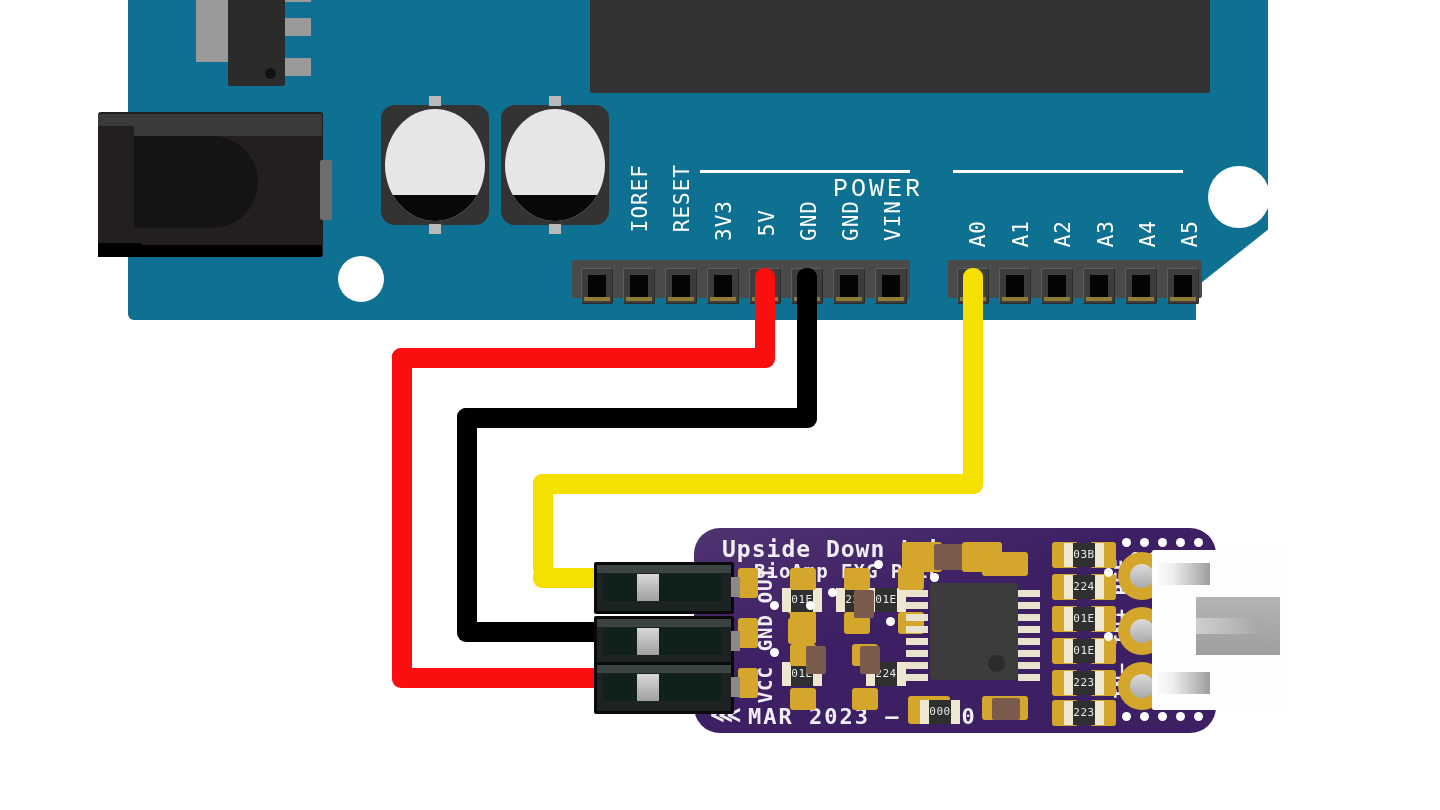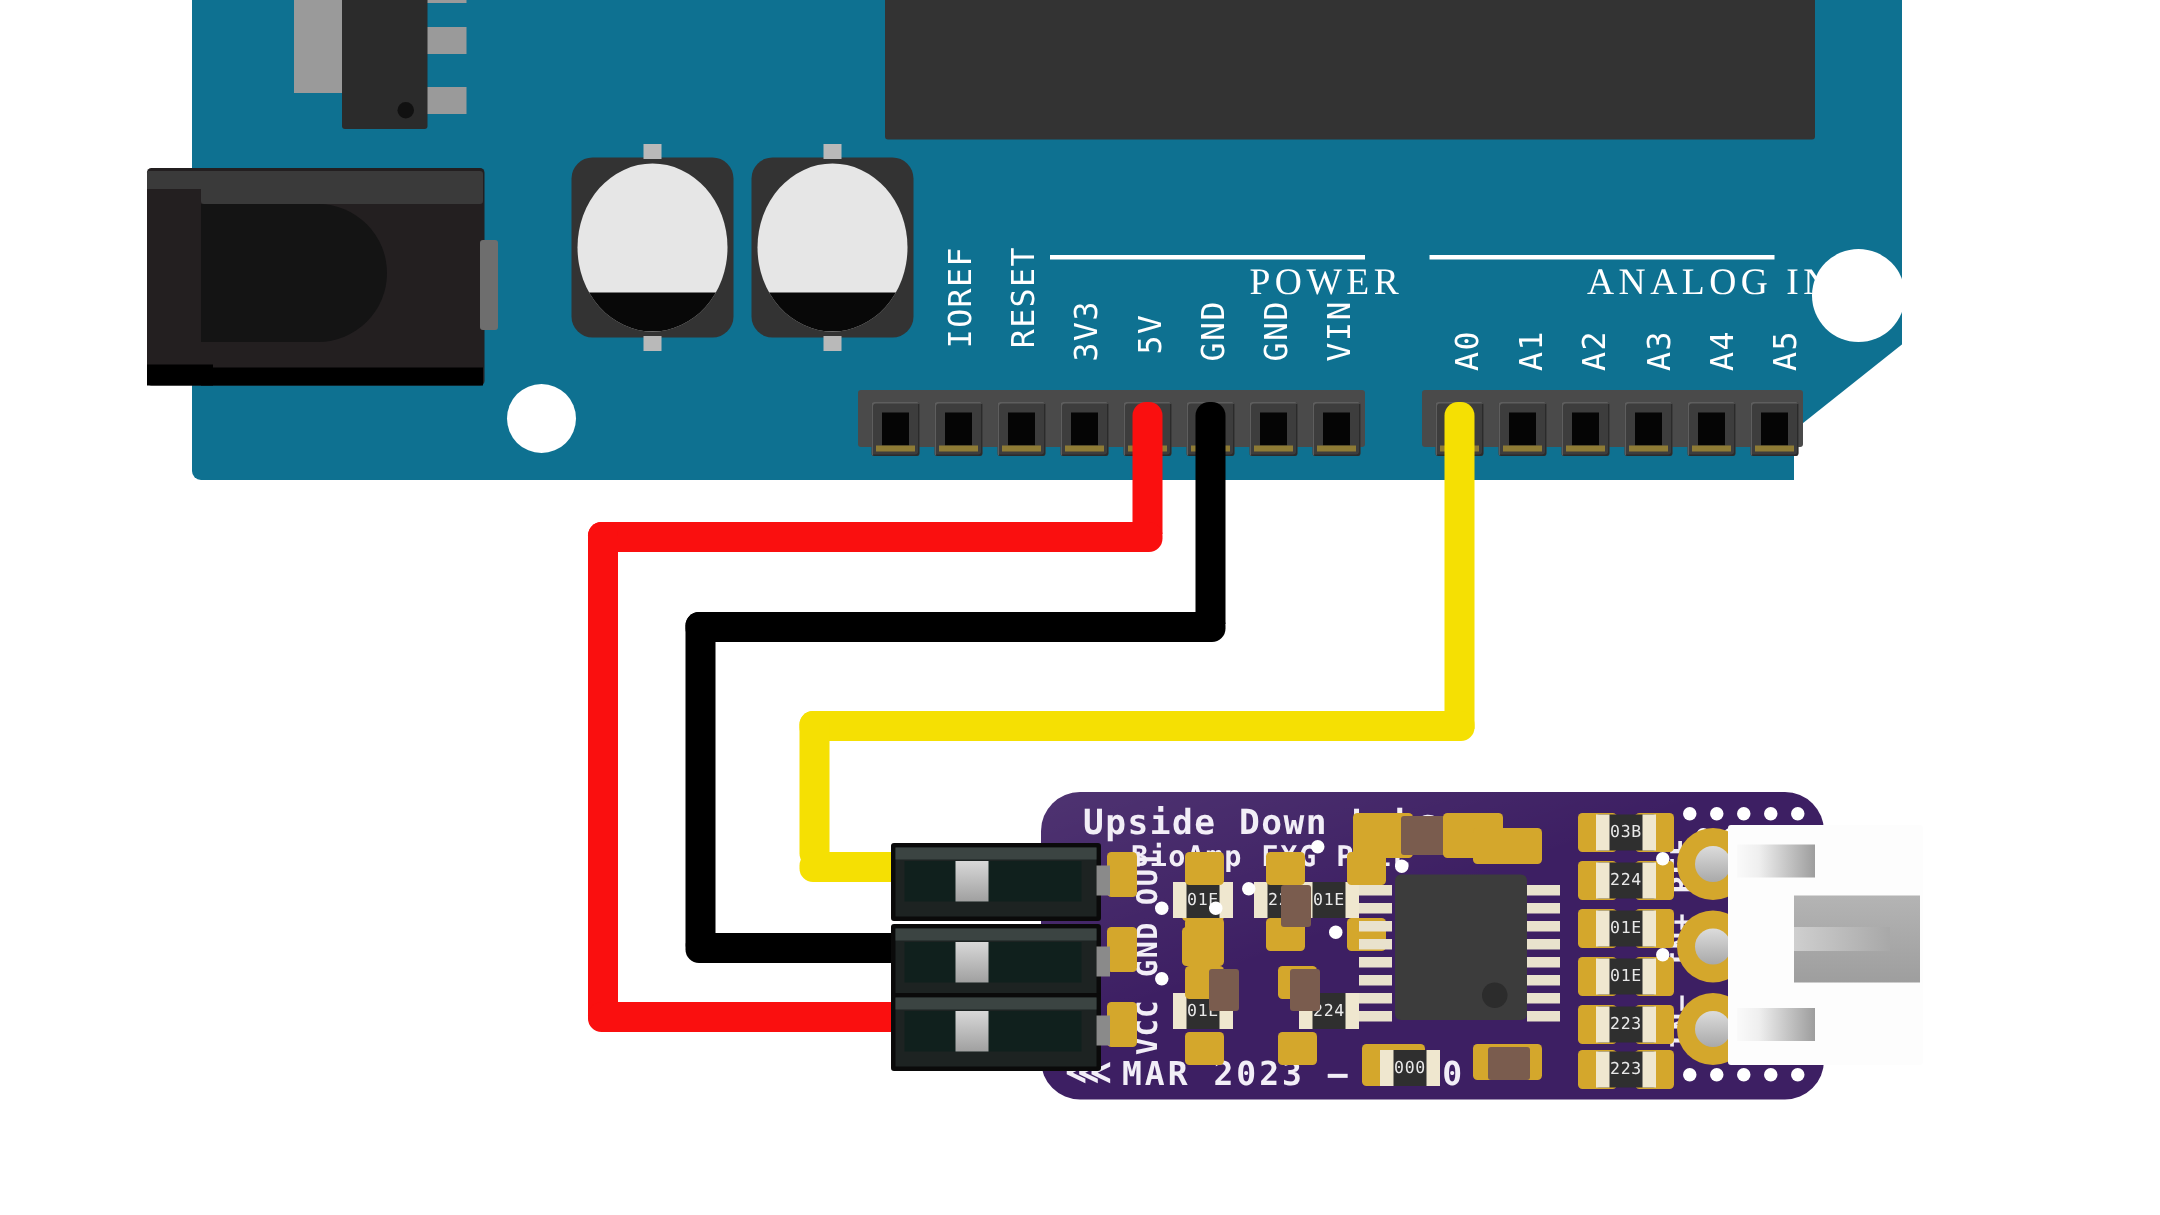--- a/index.html
+++ b/index.html
@@ -48,21 +48,21 @@
   .hdr .pin{position:absolute;top:8px;width:32px;height:36px;background:#3d3d3d;
     border-radius:2px;box-shadow:inset 1px 1px 0 #5e5e5e, inset -1px -1px 0 #2b2b2b;}
   .hdr .pin i{position:absolute;left:7px;top:7px;width:18px;height:22px;background:#050505;
     display:block;}
   .hdr .gold{position:absolute;bottom:-3px;width:26px;height:4px;background:#8e7b35;}
 
   .lbl{position:absolute;color:#ffffff;font-size:21px;letter-spacing:1px;
     font-family:"DejaVu Sans Mono","Liberation Mono",monospace;
     writing-mode:vertical-rl;transform:rotate(180deg);white-space:nowrap;}
   .grp-lbl{position:absolute;color:#ffffff;font-size:25px;letter-spacing:3px;
-    font-family:Liberation Serif, serif;white-space:nowrap;}
+    font-family:Liberation Mono, monospace;white-space:nowrap;}
   .grp-line{position:absolute;height:3px;background:#ffffff;}
 
   
   .wire{position:absolute;background:transparent;}
   .wseg{position:absolute;}
 
   
   .pill{position:absolute;left:694px;top:528px;width:522px;height:205px;
     background:#3d1f63;border-radius:26px;}
   .pill-shine{position:absolute;left:694px;top:528px;width:522px;height:205px;
@@ -150,21 +150,20 @@
     <div class="body"></div>
     <div class="lead" style="bottom:-9px;"></div>
   </div>
 
   <div class="mount-hole" style="left:338px;top:256px;width:46px;height:46px;"></div>
   <div class="mount-hole" style="left:1208px;top:166px;width:62px;height:62px;"></div>
 
   <div class="grp-line" style="left:700px;top:170px;width:210px;"></div>
   <div class="grp-lbl" style="left:833px;top:175px;">POWER</div>
   <div class="grp-line" style="left:953px;top:170px;width:230px;"></div>
-  <div class="grp-lbl" style="left:1058px;top:175px;">ANALOG IN</div>
 
   <div class="lbl" style="left:628px;top:164px;">IOREF</div>
   <div class="lbl" style="left:670px;top:164px;">RESET</div>
   <div class="lbl" style="left:712px;top:200px;">3V3</div>
   <div class="lbl" style="left:755px;top:209px;">5V</div>
   <div class="lbl" style="left:797px;top:200px;">GND</div>
   <div class="lbl" style="left:839px;top:200px;">GND</div>
   <div class="lbl" style="left:881px;top:200px;">VIN</div>
 
   <div class="lbl" style="left:966px;top:220px;">A0</div>

